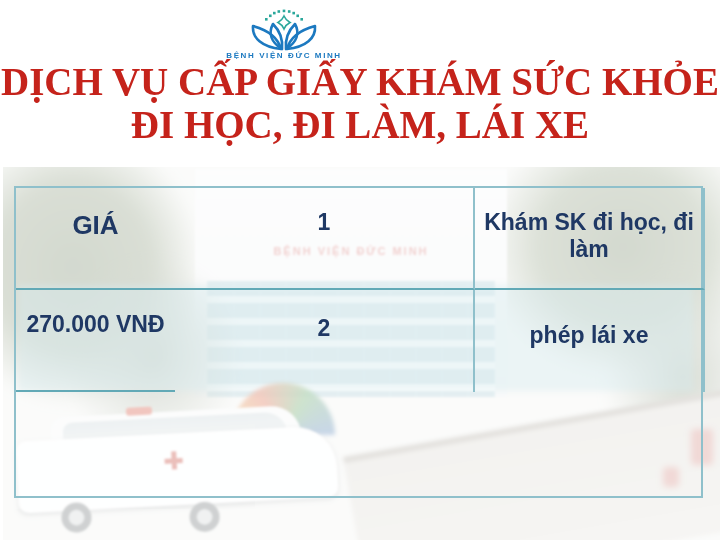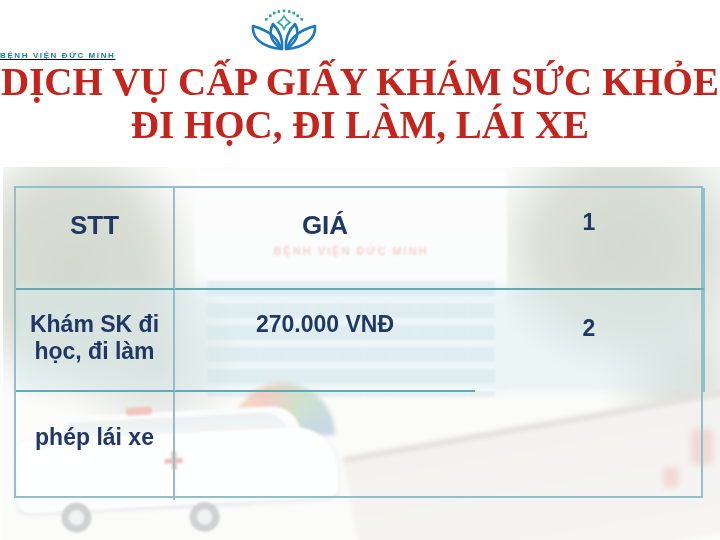--- a/index.html
+++ b/index.html
@@ -51,21 +51,21 @@
   .amb-cross{left:148px;top:46px;width:18px;height:18px;
     background:
       linear-gradient(#c0392b,#c0392b) center/18px 5px no-repeat,
       linear-gradient(#c0392b,#c0392b) center/5px 18px no-repeat;}
   .wheel{width:30px;height:30px;border-radius:50%;background:radial-gradient(circle,#cfd3d4 35%,#6b7173 38%);}
   .w1{left:42px;top:92px;}
   .w2{left:170px;top:98px;}
   .veil{left:0;top:0;right:0;bottom:0;background:rgba(255,255,255,.68);}
 
   
-  .logo{position:absolute;left:0;top:5px;width:568px;text-align:left;text-decoration:underline;}
+  .logo{position:absolute;left:0;top:5px;width:568px;text-align:center;}
   .logo svg{display:block;margin:0 auto;}
   .logo-text{font-size:8px;font-weight:bold;color:var(--logo-blue);letter-spacing:1.6px;margin-top:-2px;}
 
   
   .title{position:absolute;left:0;top:60px;width:720px;text-align:center;
     color:var(--title-color);font-weight:bold;font-size:39px;line-height:43px;letter-spacing:0px;font-family:Liberation Serif, serif;}
 
   
   .price-table{position:absolute;left:14px;top:186px;width:689px;height:312px;
     display:grid;grid-template-columns:159px 300px 230px;grid-template-rows:102px 102px 108px;
@@ -131,21 +131,20 @@
   </svg>
   <div class="logo-text">BỆNH VIỆN ĐỨC MINH</div>
 </div>
 
 <div class="title">
   <div>DỊCH VỤ CẤP GIẤY KHÁM SỨC KHỎE</div>
   <div>ĐI HỌC, ĐI LÀM, LÁI XE</div>
 </div>
 
 <div class="price-table">
-  <div class="cell head">STT</div>
   <div class="cell head last-col">GIÁ</div>
 
   <div class="cell r1">1</div>
   <div class="cell r1">Khám SK đi học, đi làm</div>
   <div class="cell r1 last-col">270.000 VNĐ</div>
 
   <div class="cell r2 last-row">2</div>
   <div class="cell r2 last-row">
     <span class="svc-line">phép lái xe</span>
   </div>

